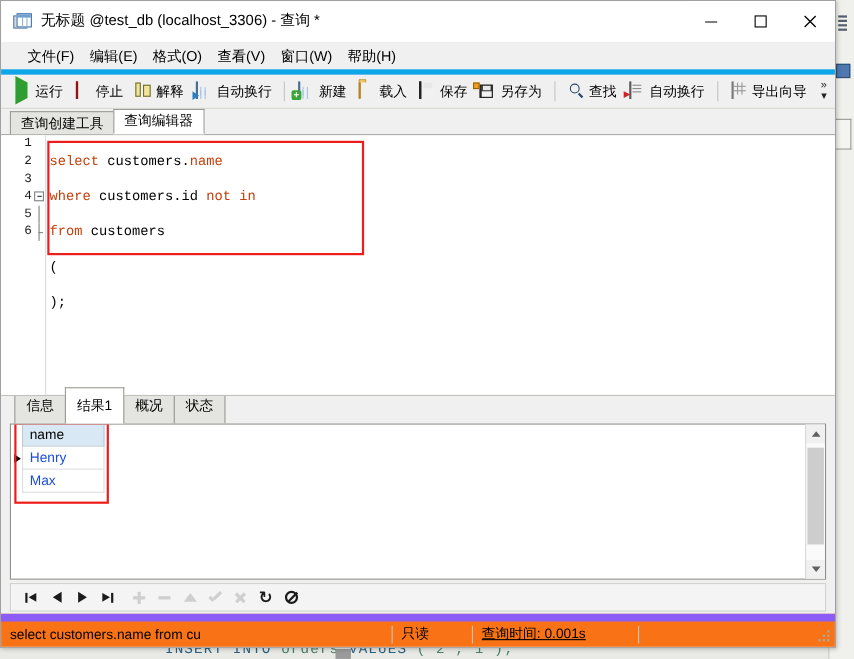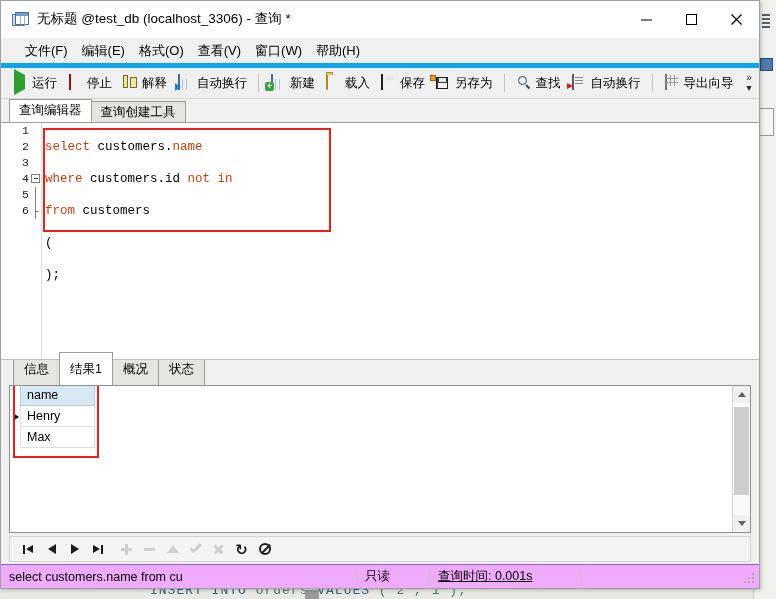--- a/index.html
+++ b/index.html
@@ -475,21 +475,21 @@
     text-align: left;
     padding: 0 6px;
     width: 74px;
     box-sizing: border-box;
   }
   .dgrid td {
     height: 21px;
     background: #ffffff;
     border: 1px solid #dfdfdf;
     font-size: 12.5px;
-    color: #000000;
+    color: #1d4ed8;
     padding: 0 6px;
     width: 74px;
     box-sizing: border-box;
   }
   .row-marker {
     position: absolute;
     left: 1px;
     width: 9px; height: 21px;
     display: flex; align-items: center; justify-content: center;
   }
@@ -631,22 +631,22 @@
   .n-stop::after {
     content:""; position:absolute; left:-1px; top:3px;
     width:12px; height:2px; background:#1b1b1b;
     transform:rotate(-45deg);
   }
 
   
   .statusbar {
     height: 23px;
     flex: 0 0 auto;
-    background: #f0abfc;
-    border-top: 1px solid #8b5cf6;
+    background: #f97316;
+    border-top: 7px solid #8b5cf6;
     display: flex; align-items: center;
     font-size: 12.5px; color: #000;
   }
   .sb-cell {
     height: 23px;
     display: flex; align-items: center;
     padding: 0 8px;
     white-space: nowrap;
     overflow: hidden;
     box-sizing: border-box;
@@ -774,22 +774,22 @@
         <span>导出向导</span>
       </div>
 
       <div class="tb-overflow">
         <span>»</span>
         <span>▾</span>
       </div>
     </div>
 
     <div class="tabstrip">
+      <div class="tab">查询创建工具</div>
       <div class="tab active">查询编辑器</div>
-      <div class="tab">查询创建工具</div>
     </div>
 
     <div class="editor-area">
       <div class="gutter">
         <div class="gutter-row">1</div>
         <div class="gutter-row">2</div>
         <div class="gutter-row">3</div>
         <div class="gutter-row">
           <span>4</span>
           <span class="fold-box"></span>

